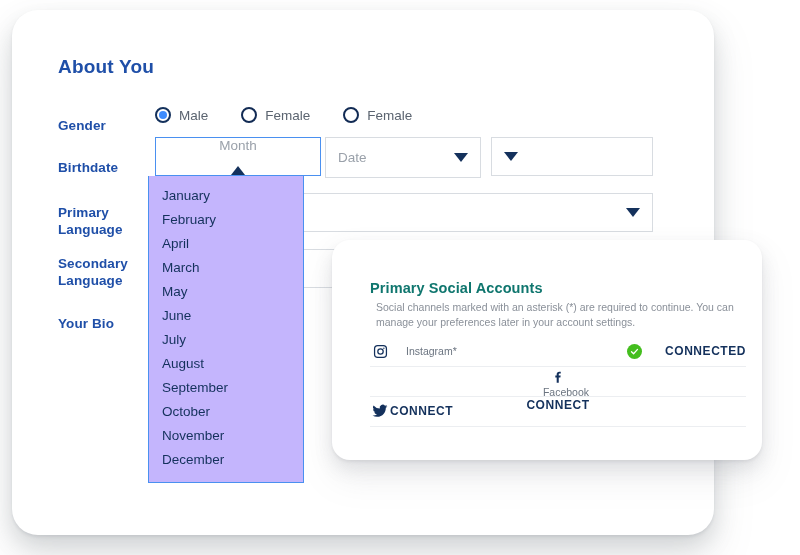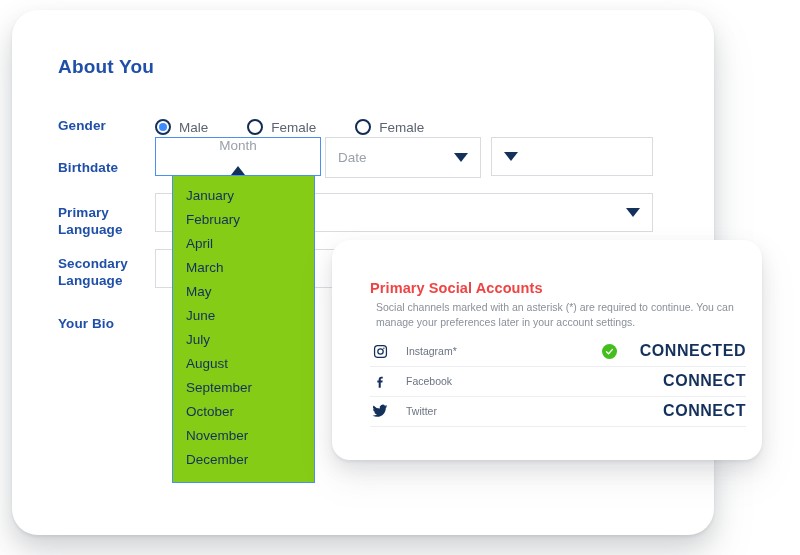--- a/index.html
+++ b/index.html
@@ -41,22 +41,21 @@
     letter-spacing: 0.1px;
   }
 
   
   #gender-group {
     position: absolute;
     left: 155px;
     top: 105px;
     display: flex;
     align-items: flex-start;
-    gap: 11px;
-    margin-top: 12px;
+    gap: 5px;
   }
   .radio-item {
     display: flex;
     align-items: center;
     height: 20px;
   }
   .radio-ring {
     width: 16px;
     height: 16px;
     border-radius: 50%;
@@ -116,25 +115,25 @@
 
   #select-month { left: 155px; top: 137px;  width: 166px; height: 39px; }
   #select-date  { left: 325px; top: 137px;  width: 156px; height: 41px; }
   #select-year  { left: 491px; top: 137px;  width: 162px; height: 39px; }
   #select-primary-language   { left: 155px; top: 193px; width: 498px; height: 39px; }
   #select-secondary-language { left: 155px; top: 249px; width: 498px; height: 39px; }
 
   
   #month-menu {
     position: absolute;
-    left: 172px;
+    left: 148px;
     top: 176px;
-    width: 143px;
+    width: 156px;
     box-sizing: border-box;
-    background: #84cc16;
+    background: #c4b5fd;
     border: 1px solid #4a90f0;
     border-top: none;
     padding: 8px 0 10px 0;
     z-index: 40;
   }
   .month-option {
     font-size: 13.5px;
     color: #14315c;
     padding: 0 0 0 13px;
     height: 24px;
@@ -156,21 +155,21 @@
       0 8px 18px rgba(120,126,134,0.16),
       0 18px 34px rgba(120,126,134,0.13);
     z-index: 50;
   }
   #social-title {
     position: absolute;
     left: 38px;
     top: 40px;
     font-size: 14.5px;
     font-weight: bold;
-    color: #ef4444;
+    color: #0f766e;
     letter-spacing: 0.1px;
   }
   #social-desc {
     position: absolute;
     left: 44px;
     top: 60px;
     width: 370px;
     font-size: 10.5px;
     line-height: 15px;
     color: #8a9099;
@@ -178,38 +177,38 @@
   .social-row {
     position: absolute;
     left: 38px;
     width: 376px;
     height: 30px;
     display: flex;
     align-items: center;
     border-bottom: 1px solid #eceef1;
   }
   #social-row-instagram { top: 96px; }
-  #social-row-facebook  { top: 126px; }
+  #social-row-facebook  { top: 126px; flex-direction: column; }
   #social-row-twitter   { top: 156px; }
   .social-icon {
     width: 20px;
     flex: 0 0 20px;
     display: flex;
     align-items: center;
     justify-content: center;
     color: #14315c;
   }
   .social-name {
     margin-left: 16px;
     font-size: 10.5px;
     color: #6b7480;
     flex: 1 1 auto;
   }
   .social-action {
-    font-size: 16px;
+    font-size: 12px;
     font-weight: bold;
     color: #14315c;
     letter-spacing: 0.55px;
     display: flex;
     align-items: center;
     gap: 23px;
   }
   .check-badge {
     width: 15px;
     height: 15px;
@@ -333,21 +332,20 @@
         <span>CONNECT</span>
       </span>
     </div>
 
     <div class="social-row" id="social-row-twitter">
       <span class="social-icon">
         <svg width="16" height="16" viewBox="0 0 24 24" fill="#14315c">
           <path d="M23 4.8c-.8.4-1.7.6-2.6.8a4.6 4.6 0 0 0 2-2.5c-.9.5-1.9.9-2.9 1.1a4.5 4.5 0 0 0-7.8 4.1A12.9 12.9 0 0 1 2.3 3.6a4.5 4.5 0 0 0 1.4 6.1c-.7 0-1.4-.2-2-.6v.1c0 2.2 1.5 4 3.6 4.4-.6.2-1.3.2-2 .1a4.5 4.5 0 0 0 4.2 3.2 9.1 9.1 0 0 1-6.7 1.9 12.8 12.8 0 0 0 7 2c8.3 0 12.9-7 12.9-13v-.6c.9-.6 1.7-1.4 2.3-2.4z"></path>
         </svg>
       </span>
-      <span class="social-name">Twitter</span>
       <span class="social-action">
         <span>CONNECT</span>
       </span>
     </div>
 
   </div>
 
 </div>
 
 </body></html>

